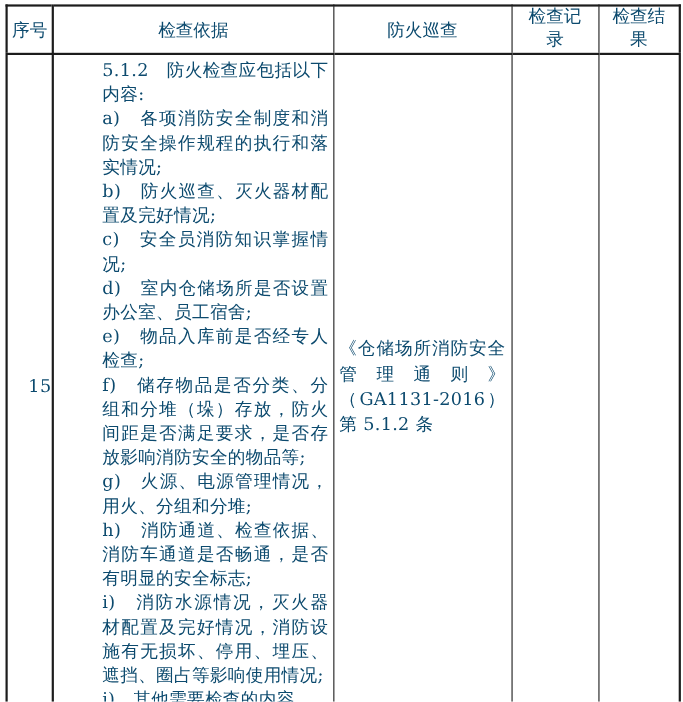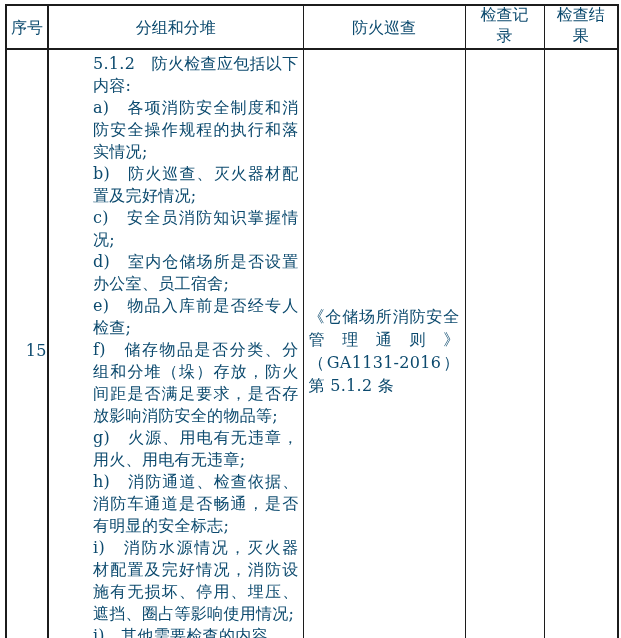--- a/index.html
+++ b/index.html
@@ -75,38 +75,38 @@
     <colgroup>
       <col style="width:42px">
       <col style="width:255px">
       <col style="width:162px">
       <col style="width:79px">
       <col style="width:74px">
     </colgroup>
     <thead>
       <tr>
         <th>序号</th>
-        <th>分组和分堆</th>
+        <th>检查依据</th>
         <th>防火巡查</th>
         <th class="narrow">检查记录</th>
         <th class="narrow">检查结果</th>
       </tr>
     </thead>
     <tbody>
       <tr class="main-row">
         <td class="cell-seq">15</td>
         <td class="cell-content">
           <div class="para">5.1.2　防火检查应包括以下内容:</div>
           <div class="para">a)　各项消防安全制度和消防安全操作规程的执行和落实情况;</div>
           <div class="para">b)　防火巡查、灭火器材配置及完好情况;</div>
           <div class="para">c)　安全员消防知识掌握情况;</div>
           <div class="para">d)　室内仓储场所是否设置办公室、员工宿舍;</div>
           <div class="para">e)　物品入库前是否经专人检查;</div>
           <div class="para">f)　储存物品是否分类、分组和分堆（垛）存放，防火间距是否满足要求，是否存放影响消防安全的物品等;</div>
-          <div class="para">g)　火源、用电有无违章，用火、用电有无违章;</div>
+          <div class="para">g)　火源、电源管理情况，用火、分组和分堆;</div>
           <div class="para">h)　消防通道、检查依据、消防车通道是否畅通，是否有明显的安全标志;</div>
           <div class="para">i)　消防水源情况，灭火器材配置及完好情况，消防设施有无损坏、停用、埋压、遮挡、圈占等影响使用情况;</div>
           <div class="para">j)　其他需要检查的内容。</div>
         </td>
         <td class="cell-basis">《仓储场所消防安全管理通则》（GA1131-2016）第 5.1.2 条</td>
         <td class="cell-record"></td>
         <td class="cell-result"></td>
       </tr>
       <tr class="next-row">
         <td></td>

